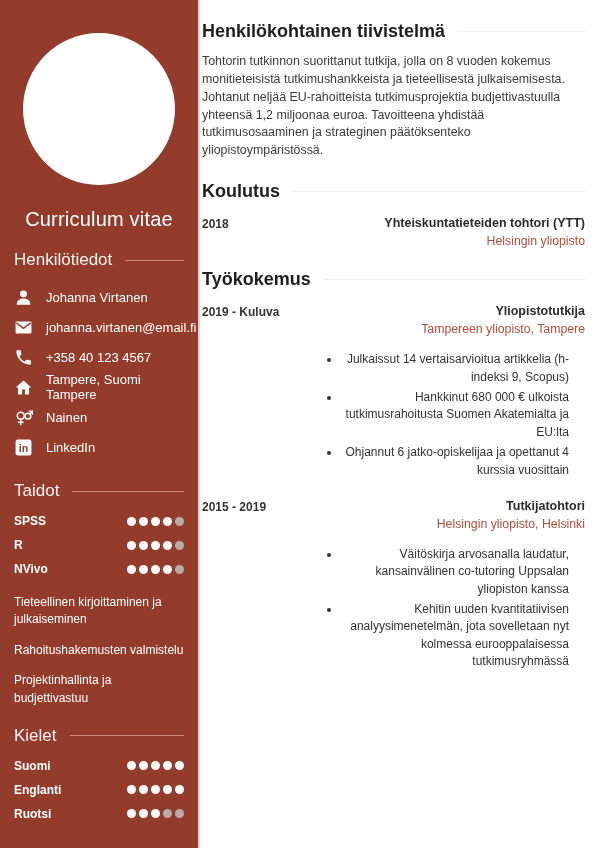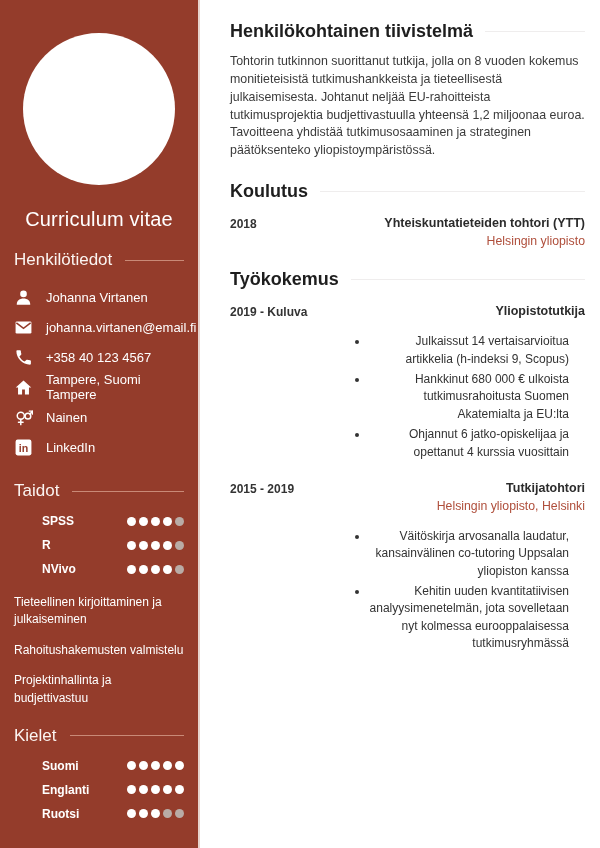--- a/index.html
+++ b/index.html
@@ -67,21 +67,20 @@
     margin-left: 13px;
     font-size: 13px;
     color: #ffffff;
   }
   .rated-list { margin-top: 8px; }
   .rated-row {
     display: flex;
     align-items: center;
     justify-content: space-between;
     height: 24px;
-    margin-left: 28px;
   }
   .rated-name {
     font-size: 12px;
     font-weight: bold;
     color: #ffffff;
   }
   .dots { display: flex; gap: 3px; }
   .dot {
     width: 9px; height: 9px;
     border-radius: 50%;
@@ -94,21 +93,21 @@
     font-size: 12px;
     font-weight: normal;
     line-height: 1.45;
     color: #ffffff;
   }
 
   
   .main {
     position: absolute;
     left: 200px; right: 0; top: 0;
-    padding: 21px 15px 0 30px;
+    padding: 21px 15px 0 2px;
     color: #3b3b3b;
   }
   .main-heading {
     display: flex;
     align-items: center;
     font-size: 18px;
     font-weight: bold;
     color: #1E1E1E;
   }
   .main-heading .rule {
@@ -360,20 +359,21 @@
     <div class="main-heading">
       <span>Työkokemus</span>
       <span class="rule"></span>
     </div>
     <div class="entries">
 
         <div class="entry">
           <div class="entry-period">2019 - Kuluva</div>
           <div class="entry-main">
             <div class="entry-title">Yliopistotutkija</div>
+            <div class="entry-org">Tampereen yliopisto, Tampere</div>
             <ul class="entry-bullets">
               <li>Julkaissut 14 vertaisarvioitua artikkelia (h-indeksi 9, Scopus)</li>
               <li>Hankkinut 680 000 € ulkoista tutkimusrahoitusta Suomen Akatemialta ja EU:lta</li>
               <li>Ohjannut 6 jatko-opiskelijaa ja opettanut 4 kurssia vuosittain</li>
             </ul>
           </div>
         </div>
 
         <div class="entry">
           <div class="entry-period">2015 - 2019</div>

